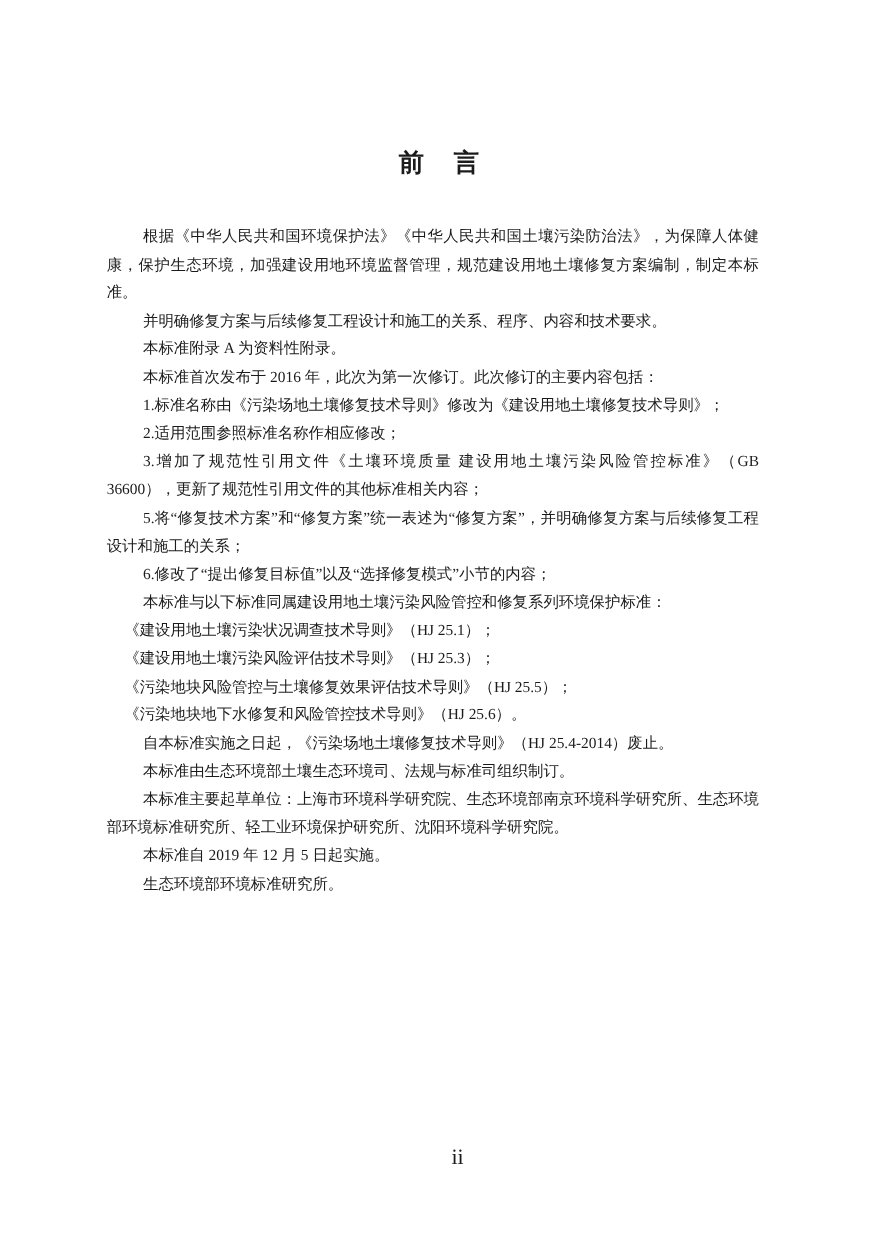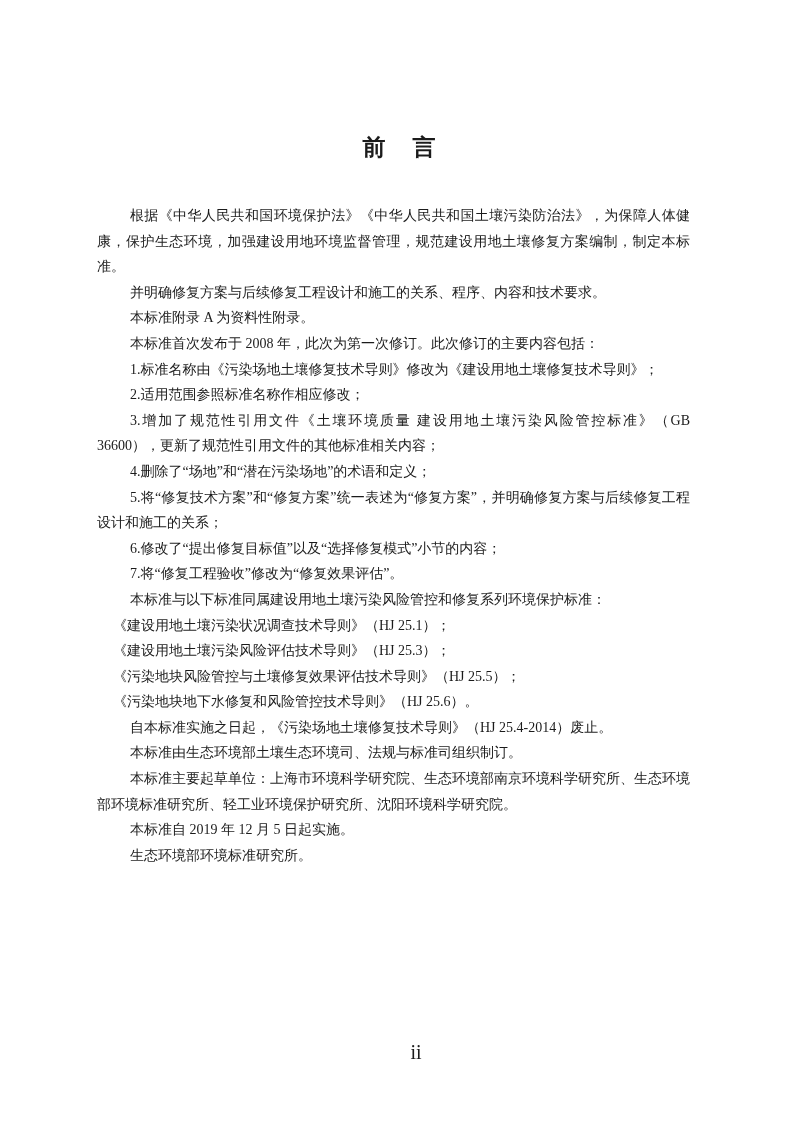--- a/index.html
+++ b/index.html
@@ -49,28 +49,26 @@
 </head>
 <body>
 
 <div class="page">
   <h1 class="doc-title">前　言</h1>
 
   <div class="doc-body" id="doc-body">
       <p class="indent-2">根据《中华人民共和国环境保护法》《中华人民共和国土壤污染防治法》，为保障人体健康，保护生态环境，加强建设用地环境监督管理，规范建设用地土壤修复方案编制，制定本标准。</p>
       <p class="indent-2">并明确修复方案与后续修复工程设计和施工的关系、程序、内容和技术要求。</p>
       <p class="indent-2">本标准附录 A 为资料性附录。</p>
-      <p class="indent-2">本标准首次发布于 2008 年，此次为第一次修订。此次修订的主要内容包括：</p>
+      <p class="indent-2">本标准首次发布于 2016 年，此次为第一次修订。此次修订的主要内容包括：</p>
       <p class="indent-2">1.标准名称由《污染场地土壤修复技术导则》修改为《建设用地土壤修复技术导则》；</p>
       <p class="indent-2">2.适用范围参照标准名称作相应修改；</p>
       <p class="indent-2">3.增加了规范性引用文件《土壤环境质量 建设用地土壤污染风险管控标准》（GB 36600），更新了规范性引用文件的其他标准相关内容；</p>
-      <p class="indent-2">4.删除了“场地”和“潜在污染场地”的术语和定义；</p>
       <p class="indent-2">5.将“修复技术方案”和“修复方案”统一表述为“修复方案”，并明确修复方案与后续修复工程设计和施工的关系；</p>
       <p class="indent-2">6.修改了“提出修复目标值”以及“选择修复模式”小节的内容；</p>
-      <p class="indent-2">7.将“修复工程验收”修改为“修复效果评估”。</p>
       <p class="indent-2">本标准与以下标准同属建设用地土壤污染风险管控和修复系列环境保护标准：</p>
       <p class="indent-1">《建设用地土壤污染状况调查技术导则》（HJ 25.1）；</p>
       <p class="indent-1">《建设用地土壤污染风险评估技术导则》（HJ 25.3）；</p>
       <p class="indent-1">《污染地块风险管控与土壤修复效果评估技术导则》（HJ 25.5）；</p>
       <p class="indent-1">《污染地块地下水修复和风险管控技术导则》（HJ 25.6）。</p>
       <p class="indent-2">自本标准实施之日起，《污染场地土壤修复技术导则》（HJ 25.4-2014）废止。</p>
       <p class="indent-2">本标准由生态环境部土壤生态环境司、法规与标准司组织制订。</p>
       <p class="indent-2">本标准主要起草单位：上海市环境科学研究院、生态环境部南京环境科学研究所、生态环境部环境标准研究所、轻工业环境保护研究所、沈阳环境科学研究院。</p>
       <p class="indent-2">本标准自 2019 年 12 月 5 日起实施。</p>
       <p class="indent-2">生态环境部环境标准研究所。</p>

